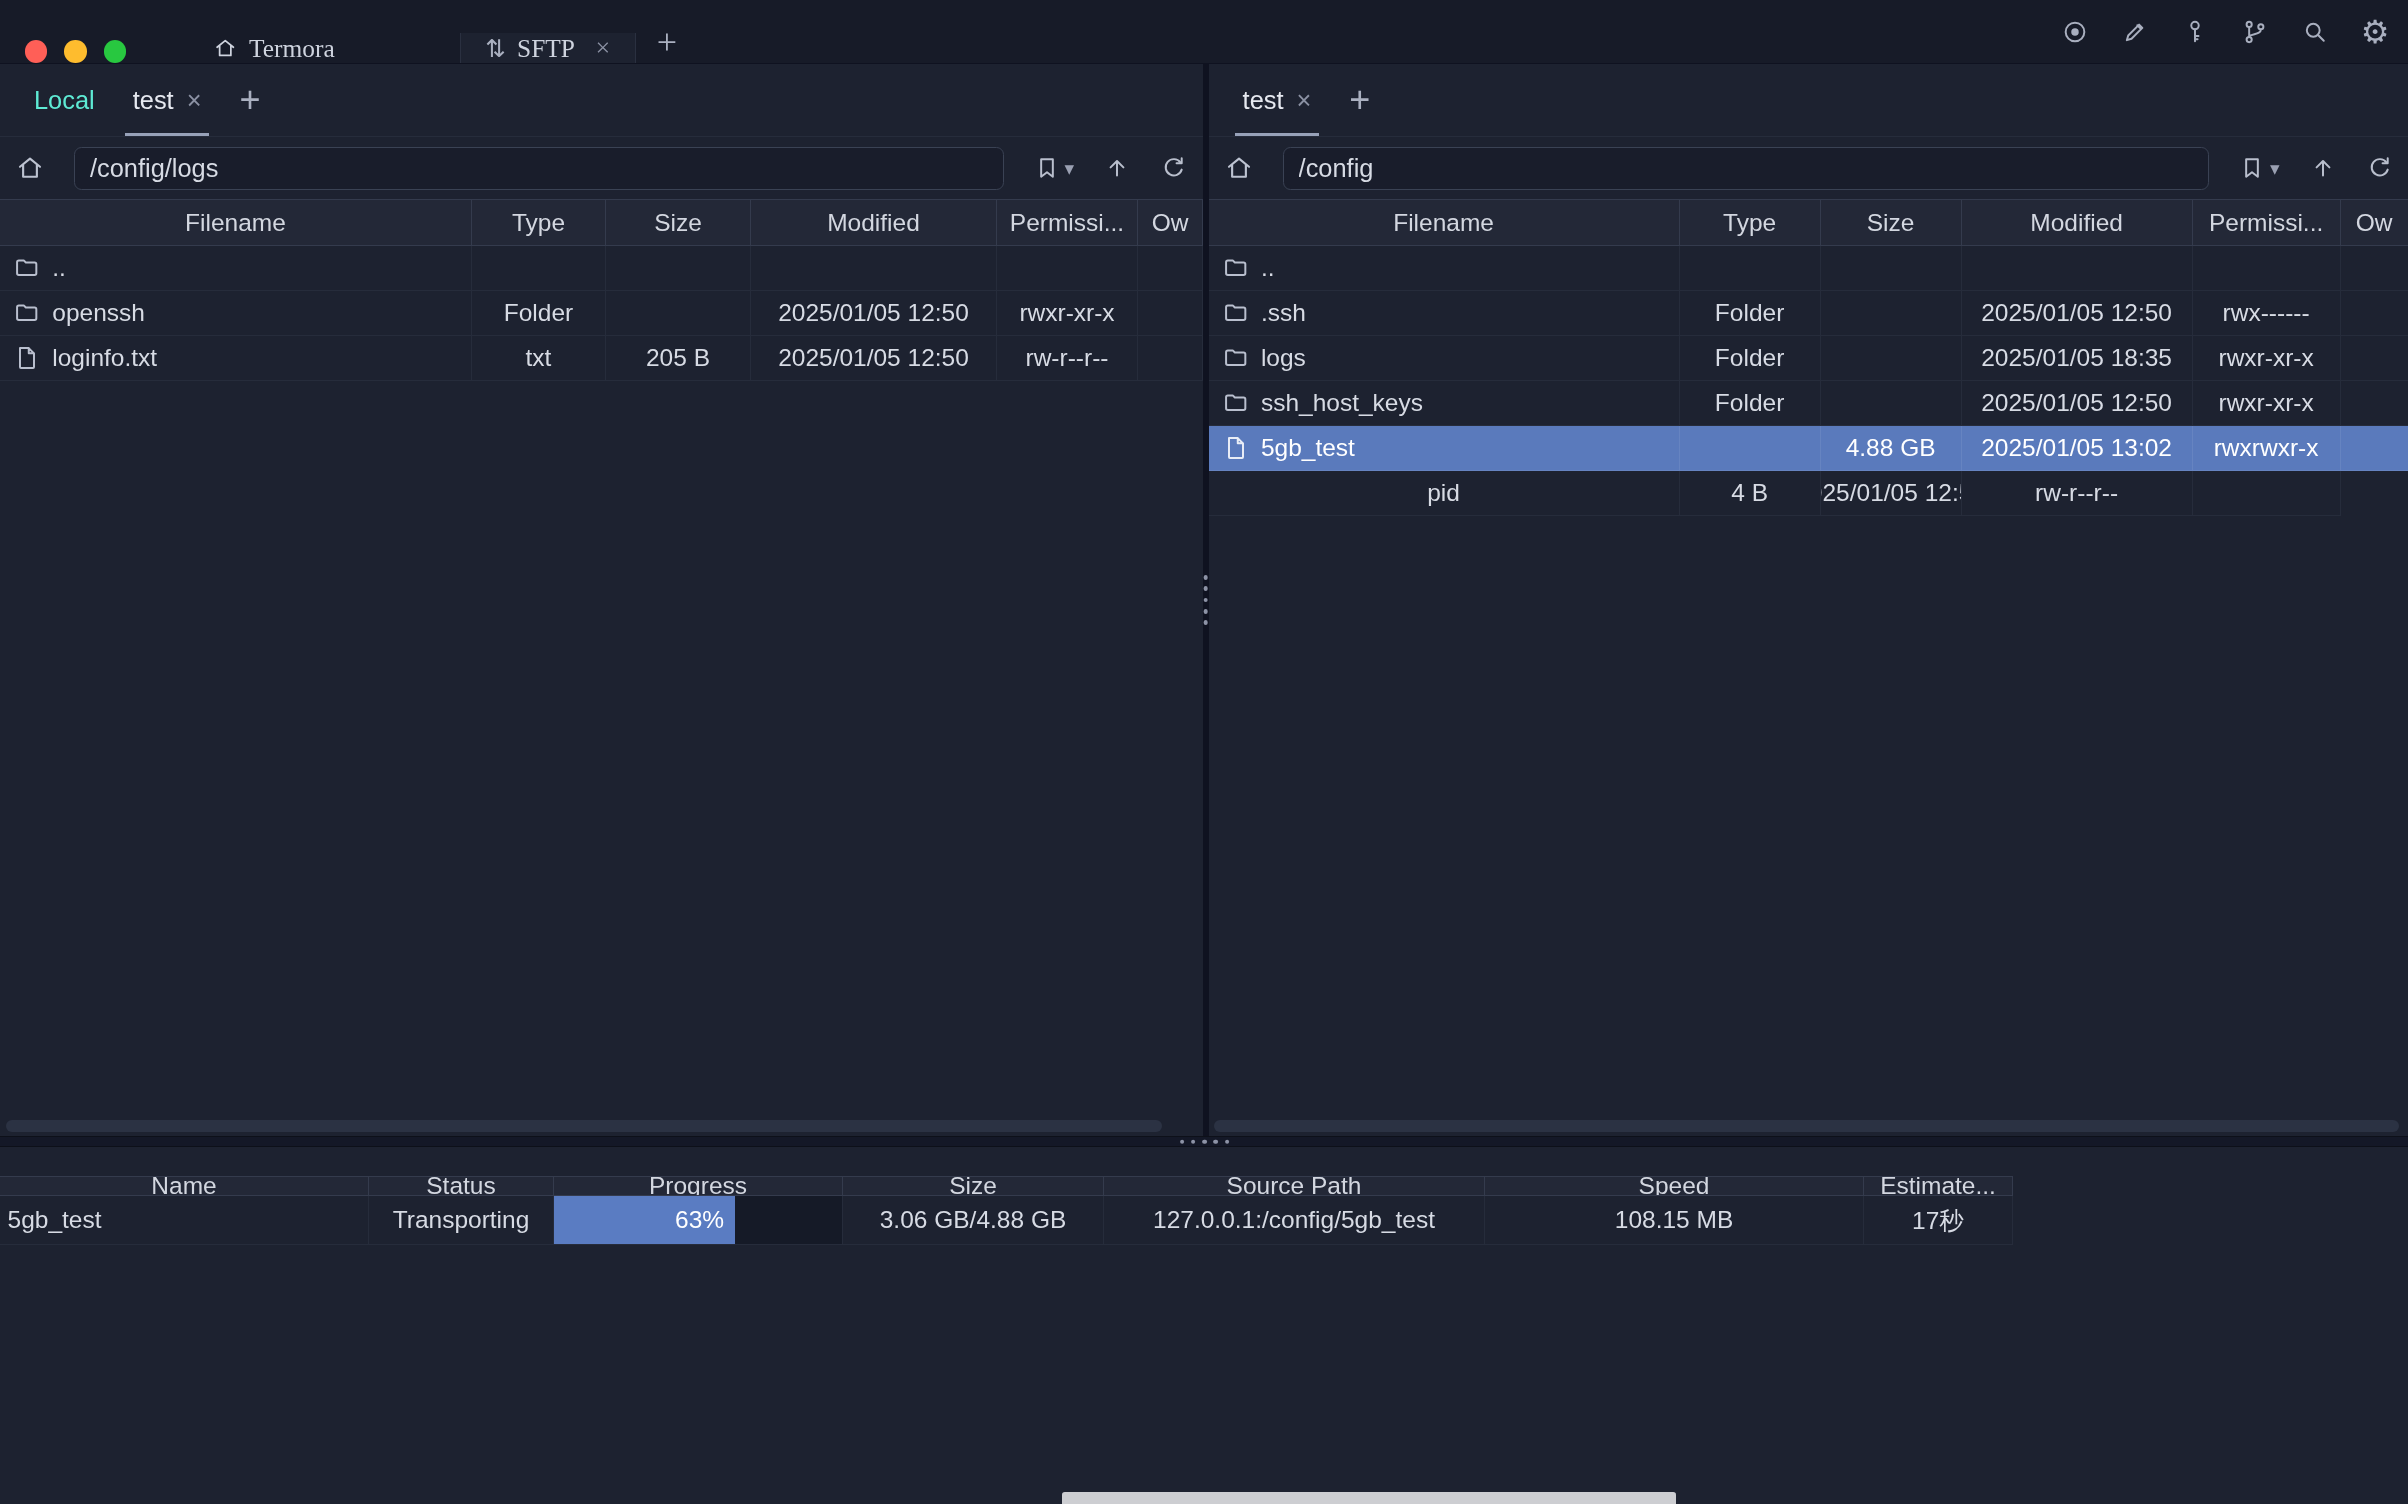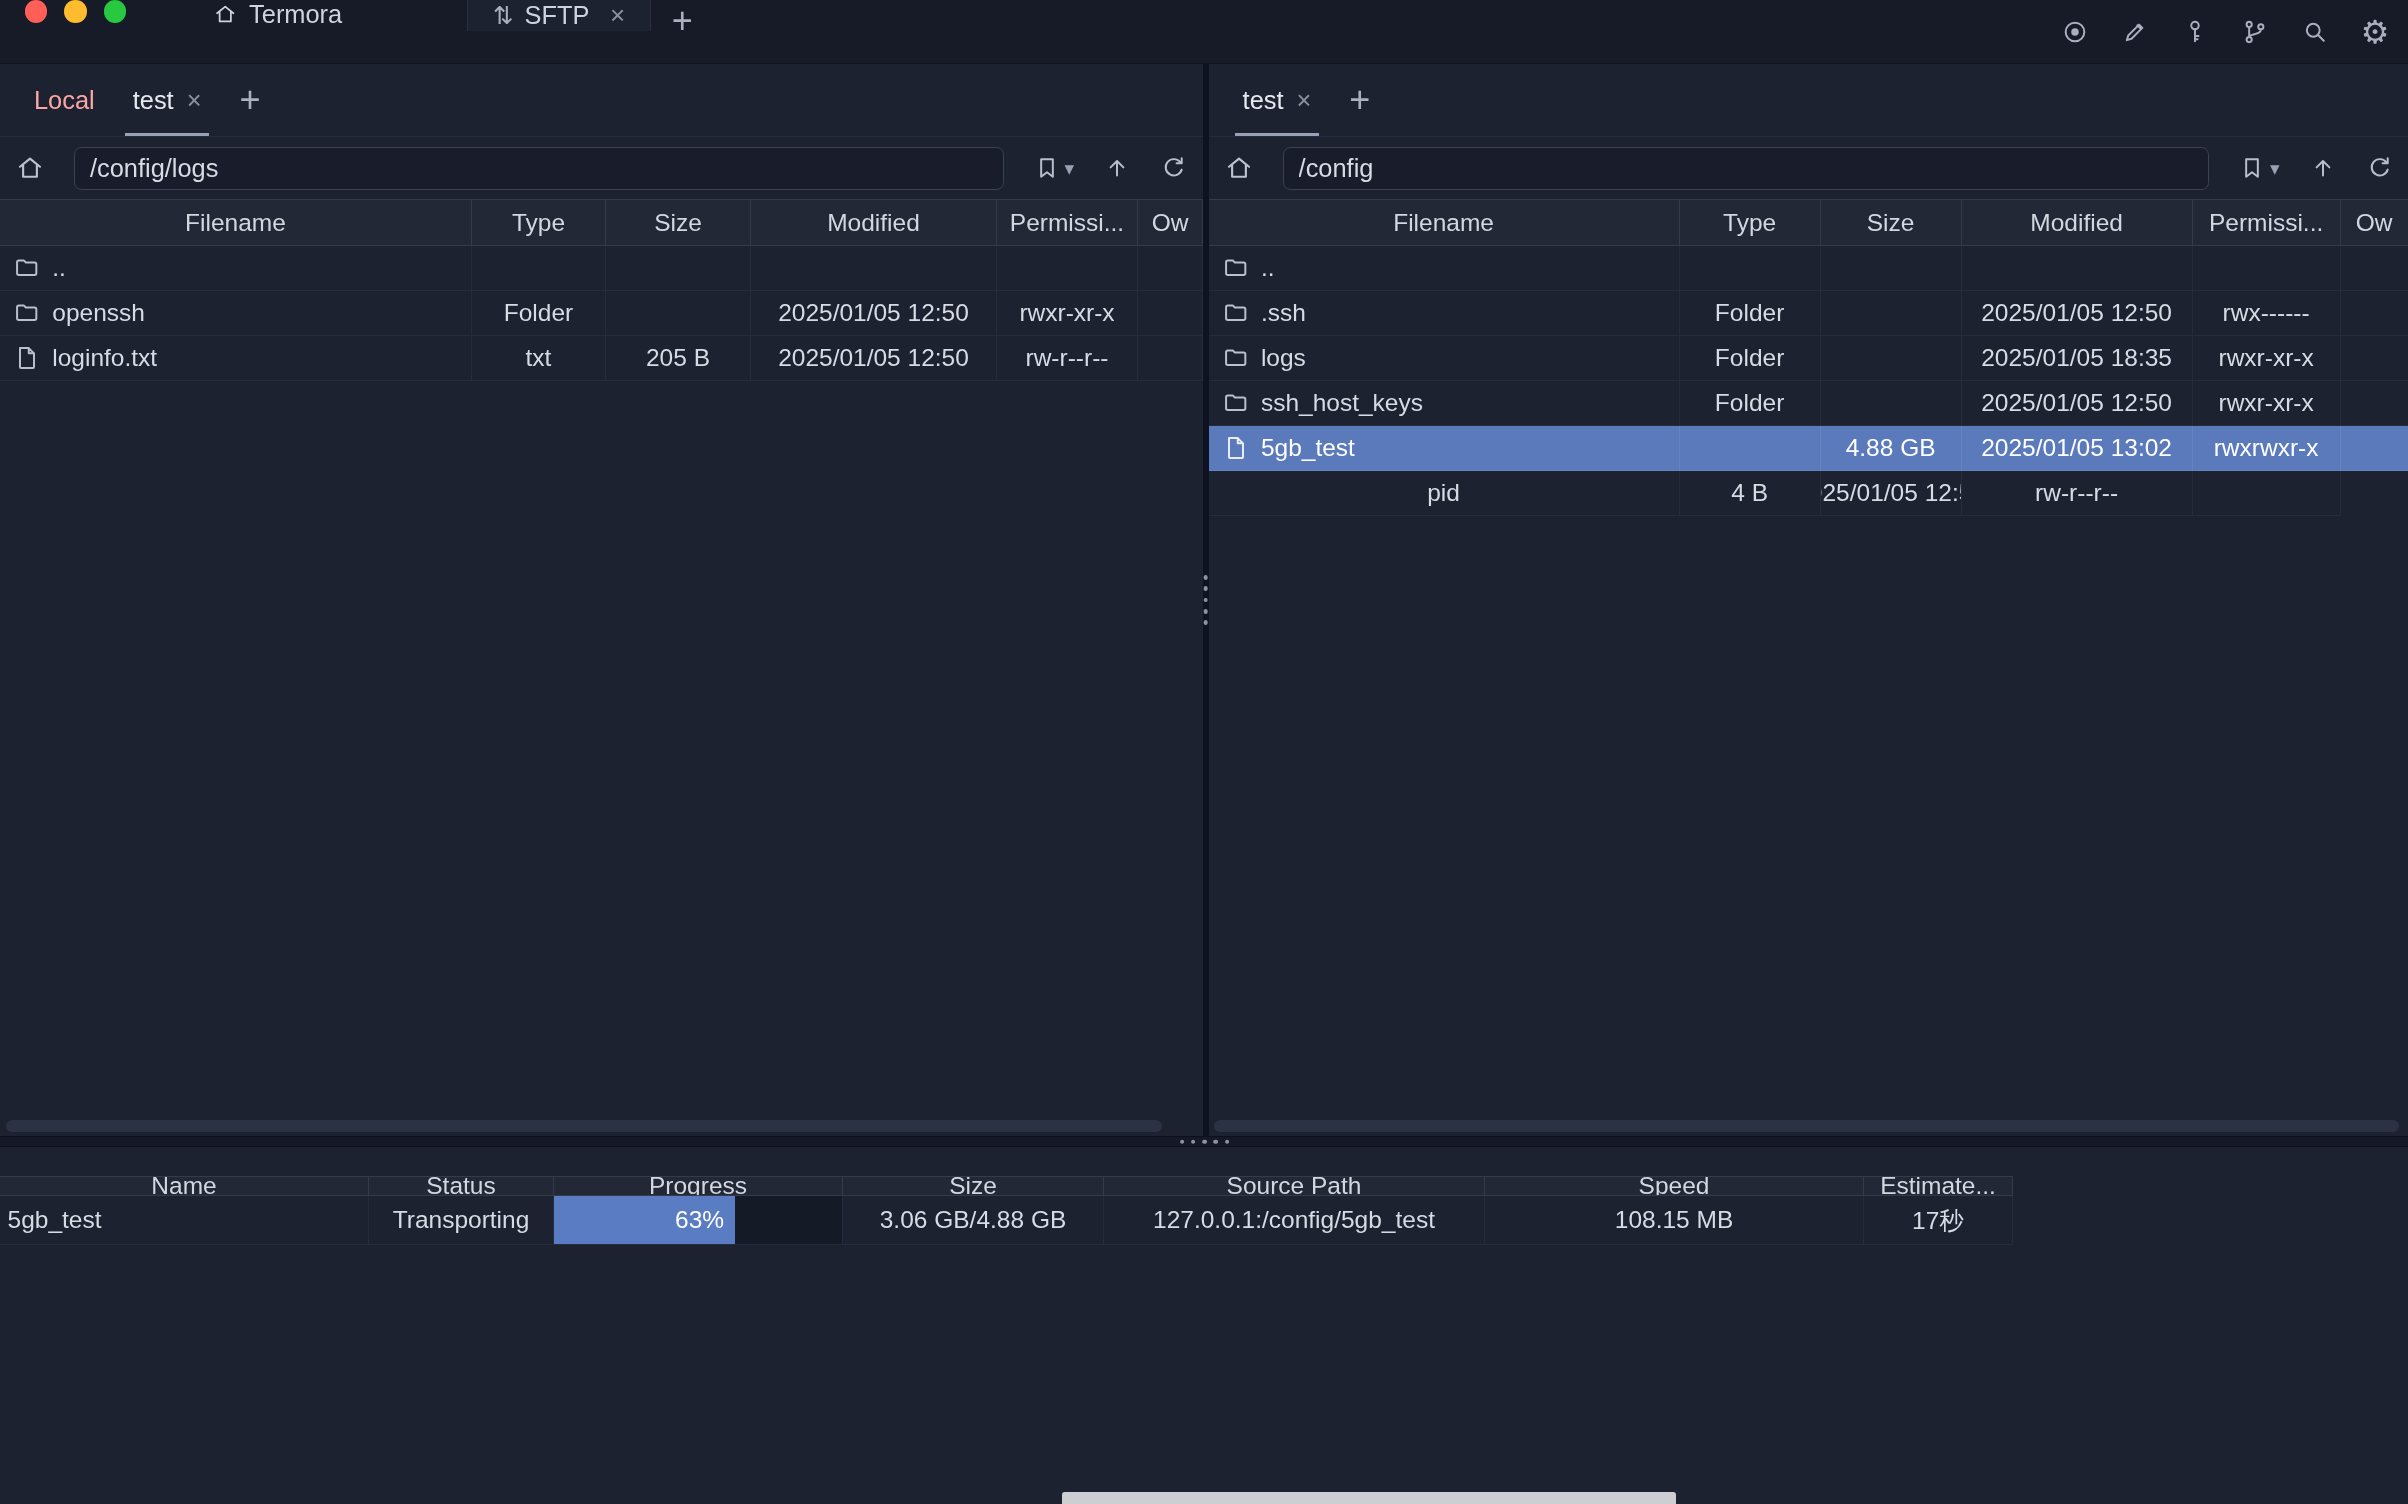--- a/index.html
+++ b/index.html
@@ -22,21 +22,21 @@
     font-family:"Liberation Sans","DejaVu Sans",sans-serif;
     color:var(--text);
     font-size:24.5px;
   }
   .app{position:relative;width:2409px;height:1505px;overflow:hidden;}
 
   
   .titlebar{
     height:64px;background:var(--titlebar);
     border-bottom:0.9px solid #0f1220;
-    display:flex;align-items:flex-start;position:relative;
+    display:flex;align-items:flex-end;position:relative;font-family:Liberation Serif, serif;
   }
   .traffic{display:flex;align-items:center;gap:17px;padding-left:24.5px;margin-right:66px;}
   .light{width:22.6px;height:22.6px;border-radius:50%;display:inline-block;}
   .tb-tab{display:flex;align-items:center;gap:11.3px;padding:0 21px;color:#ced3de;font-size:25.4px;}
   .tb-tab.active{
     background:var(--bg);
     border-left:0.9px solid #2a3040;border-right:0.9px solid #2a3040;
     margin-left:104px;padding:0 24.5px;
   }
   .tb-tab .updown{font-size:24.5px;color:var(--dim);}
@@ -50,21 +50,21 @@
   
   .panels{display:flex;height:1072px;}
   .panel{position:relative;overflow:hidden;}
   .panel.left{width:1203px;}
   .panel.right{width:1200px;}
   .vdivider{width:5.6px;background:var(--dividerbg);position:relative;}
   .grip-v{position:absolute;left:50%;top:50%;transform:translate(-50%,-50%);display:flex;flex-direction:column;gap:6.6px;}
   .grip-v i, .grip-h i{width:4.7px;height:4.7px;border-radius:50%;background:#8d93a6;display:block;}
 
   .ptabs{height:73px;display:flex;align-items:stretch;padding-left:15px;border-bottom:0.9px solid var(--line2);}
-  .ptab{display:flex;align-items:center;gap:13px;padding:0 19px;color:#fca5a5;font-size:25.4px;position:relative;}
+  .ptab{display:flex;align-items:center;gap:13px;padding:0 19px;color:#5eead4;font-size:25.4px;position:relative;}
   .ptab.active{color:#e6e9f0;}
   .ptab.active:after{content:"";position:absolute;left:11.3px;right:11.3px;bottom:0;height:2.8px;background:#97a1b8;}
   .ptab .x{color:#8b91a3;font-size:25.4px;}
   .ptab-plus{display:flex;align-items:center;padding:0 19px;color:#aab0c0;font-size:36px;font-weight:300;}
 
   .pathrow{height:62px;display:flex;align-items:center;gap:29px;padding:0 15px;color:#bdc3d1;}
   .pathrow .home{flex:none;display:flex;align-items:center;}
   .path-input{
     flex:1;height:43px;background:var(--inputbg);border:0.9px solid var(--inputborder);
     border-radius:7.5px;color:var(--text);font-size:25.4px;padding:0 15px;outline:none;

